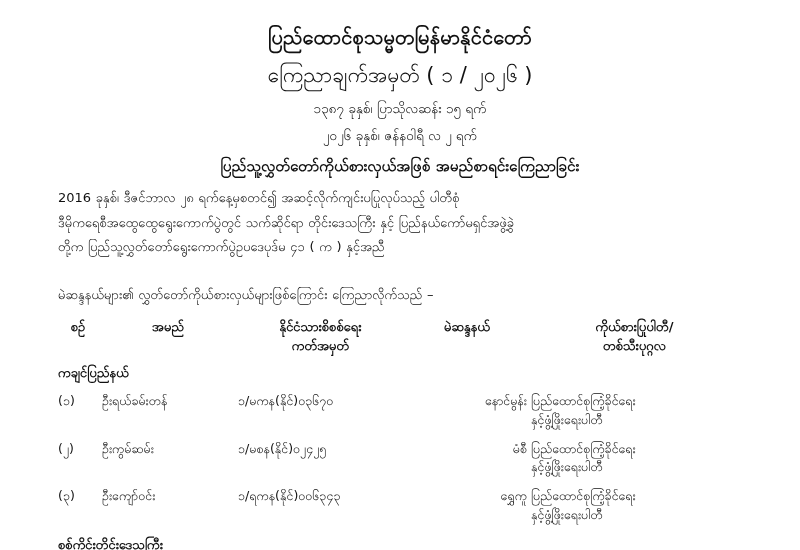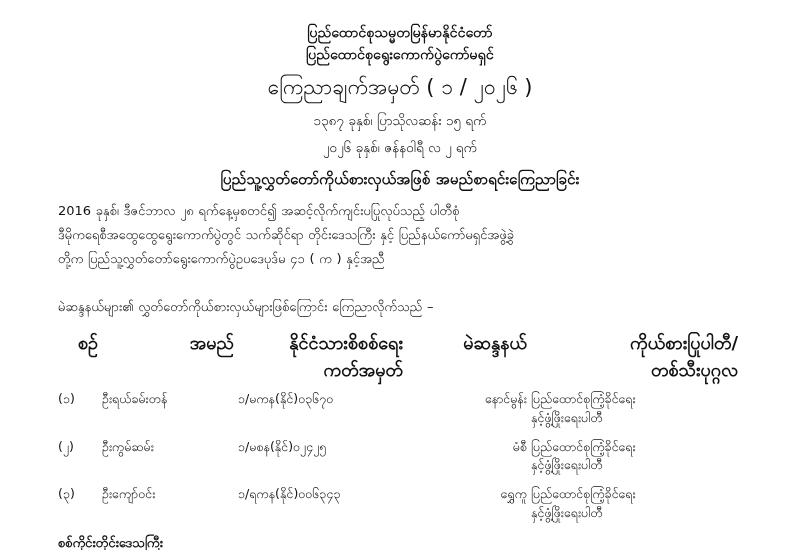--- a/index.html
+++ b/index.html
@@ -17,21 +17,21 @@
   .page {
     position: relative;
     width: 800px;
     height: 550px;
     box-sizing: border-box;
     padding: 22px 58px 10px 58px;
     background: #ffffff;
   }
   .center { text-align: center; }
   .hdr-line {
-    font-size: 14px;
+    font-size: 20px;
     line-height: 1.55;
     letter-spacing: 0.2px;
     font-weight: 600;
   }
   .hdr-2 {
     font-size: 21px;
     line-height: 1.6;
     margin-top: 6px;
     font-weight: 400;
   }
@@ -56,24 +56,24 @@
   }
 
   table.list {
     width: 100%;
     border-collapse: collapse;
     margin-top: 10px;
     font-size: 12.5px;
   }
   table.list th {
     font-weight: 600;
-    text-align: right;
+    text-align: center;
     vertical-align: top;
     padding: 0 4px 2px 0;
-    font-size: 18px;
+    font-size: 13px;
     line-height: 1.5;
     margin-top: 24px;
   }
   table.list td {
     vertical-align: top;
     padding: 5px 4px 5px 0;
     line-height: 1.5;
   }
   .col-no   { width: 40px; text-align: left; }
   .col-name { width: 132px; }
@@ -90,21 +90,20 @@
   .party-2 { display: block; }
   .nowrap { white-space: nowrap; }
 </style>
 </head>
 <body>
 
 <div class="page">
 
   <div class="center">
     <div class="hdr-line">ပြည်ထောင်စုသမ္မတမြန်မာနိုင်ငံတော်</div>
-    <div class="hdr-line">ပြည်ထောင်စုရွေးကောက်ပွဲကော်မရှင်</div>
     <div class="hdr-2">ကြေညာချက်အမှတ် ( ၁ / ၂၀၂၆ )</div>
     <div class="hdr-date">၁၃၈၇ ခုနှစ်၊ ပြာသိုလဆန်း  ၁၅  ရက်</div>
     <div class="hdr-date">၂၀၂၆ ခုနှစ်၊ ဇန်နဝါရီ လ   ၂  ရက်</div>
   </div>
 
   <div class="title-line">ပြည်သူ့လွှတ်တော်ကိုယ်စားလှယ်အဖြစ် အမည်စာရင်းကြေညာခြင်း</div>
 
   <div class="para">
     <span>2016 ခုနှစ်၊ ဒီဇင်ဘာလ  ၂၈  ရက်နေ့မှစတင်၍  အဆင့်လိုက်ကျင်းပပြုလုပ်သည့် ပါတီစုံ</span><br>
     <span>ဒီမိုကရေစီအထွေထွေရွေးကောက်ပွဲတွင် သက်ဆိုင်ရာ တိုင်းဒေသကြီး နှင့် ပြည်နယ်ကော်မရှင်အဖွဲ့ခွဲ</span><br>
@@ -123,20 +122,23 @@
           <span>ကတ်အမှတ်</span>
         </th>
         <th class="col-tsp">မဲဆန္ဒနယ်</th>
         <th class="col-party">
           <span>ကိုယ်စားပြုပါတီ/</span><br>
           <span>တစ်သီးပုဂ္ဂလ</span>
         </th>
       </tr>
     </thead>
     <tbody>
+      <tr>
+        <td class="section-head" colspan="5">ကချင်ပြည်နယ်</td>
+      </tr>
       <tr>
         <td class="col-no">(၁)</td>
         <td class="col-name">ဦးရယ်ခမ်းတန်</td>
         <td class="col-nrc nowrap">၁/မကန(နိုင်)၀၃၆၇၀</td>
         <td class="col-tsp">နောင်မွန်း</td>
         <td class="col-party">
           <span class="party-2">ပြည်ထောင်စုကြံ့ခိုင်ရေး</span>
           <span class="party-2">နှင့်ဖွံ့ဖြိုးရေးပါတီ</span>
         </td>
       </tr>

